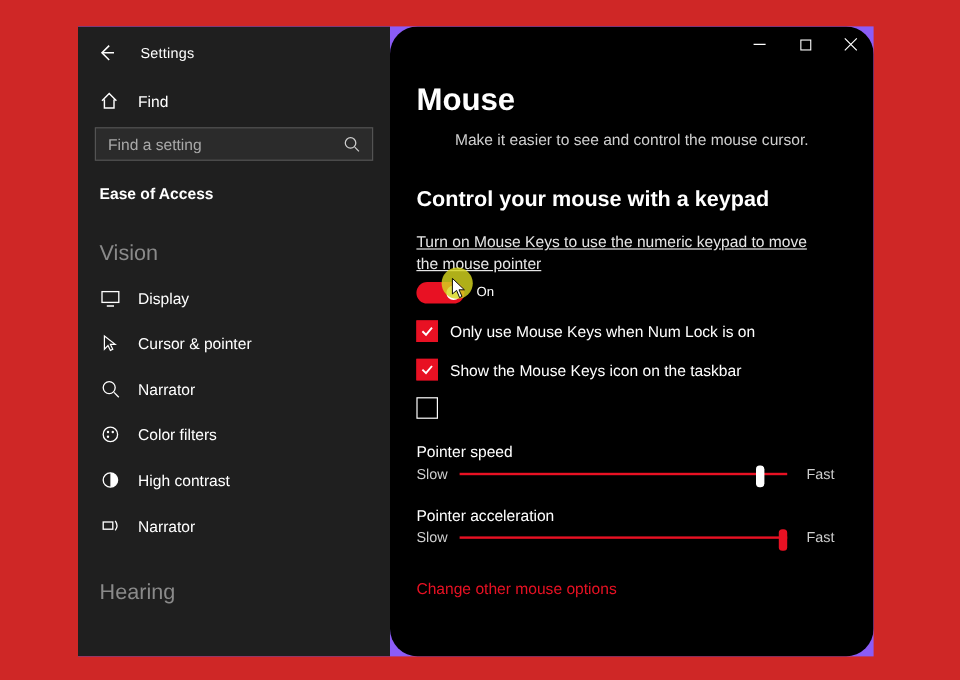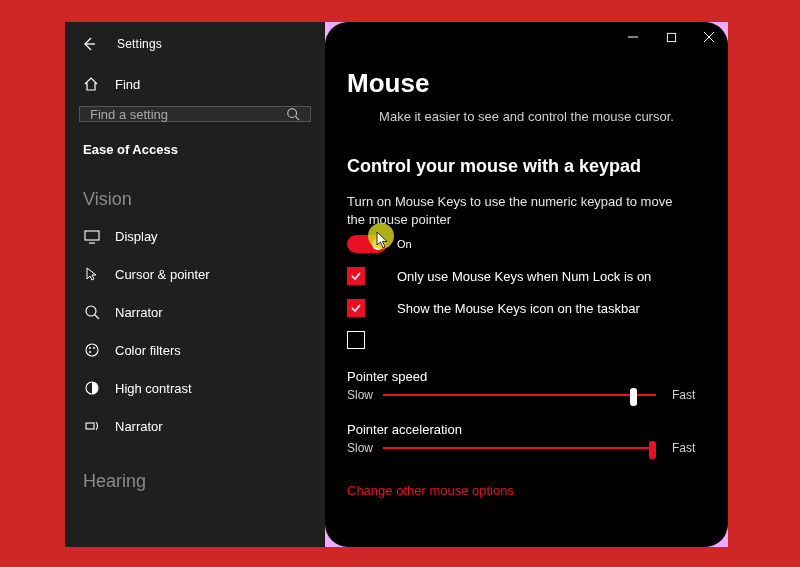--- a/index.html
+++ b/index.html
@@ -1,65 +1,65 @@
 <!DOCTYPE html>
 <html><head>
 <meta charset="utf-8">
 <style>
 * { margin: 0; padding: 0; box-sizing: border-box; font-family: "Segoe UI", Arial, sans-serif; }
 body { background: #cf2726; width: 800px; height: 567px; overflow: hidden; position: relative; }
 .window {
   position: absolute; left: 65px; top: 22px; width: 663px; height: 525px;
-  background: #f0abfc; color: #fff; display: flex; overflow: hidden;
+  background: #8b5cf6; color: #fff; display: flex; overflow: hidden;
 }
 .sidebar { width: 260px; background: #1f1f1f; padding: 0; position: relative; }
 .titlebar-left { display: flex; align-items: center; padding: 12px 14px 8px 14px; }
 .back { width: 20px; height: 20px; display: flex; align-items: center; justify-content: center; cursor: pointer; }
 .app-title { font-size: 12px; margin-left: 18px; font-weight: 400; letter-spacing: 0.2px; }
 .home-row { display: flex; align-items: center; padding: 14px 18px 8px 18px; cursor: pointer; }
 .home-row .icon { width: 18px; display: flex; align-items: center; }
 .home-row span.label { font-size: 13px; margin-left: 14px; }
 .search-wrap { padding: 6px 14px 12px 14px; }
 .search {
-  width: 100%; height: 16px; background: #2b2b2b; border: 1px solid #535353;
+  width: 100%; height: 28px; background: #2b2b2b; border: 1px solid #535353;
   display: flex; align-items: center; padding: 0 10px;
 }
 .search input {
   flex: 1; background: transparent; border: none; outline: none; color: #cfcfcf;
   font-size: 13px;
 }
 .search input::placeholder { color: #a9a9a9; }
 .section-header { font-size: 13px; font-weight: 600; padding: 8px 18px 6px 18px; }
 .group-label { font-size: 18px; color: #8a8a8a; padding: 26px 18px 8px 18px; }
 .nav-item { display: flex; align-items: center; padding: 11px 18px; cursor: pointer; }
 .nav-item .icon { width: 18px; display: flex; align-items: center; justify-content: center; }
 .nav-item span.label { font-size: 13px; margin-left: 14px; }
 .content { flex: 1; background: #000; position: relative; padding: 0 22px 0 22px; overflow: hidden; border-radius: 23px; }
 .win-controls { position: absolute; top: 0; right: 0; display: flex; }
 .win-btn { width: 38px; height: 30px; display: flex; align-items: center; justify-content: center; cursor: pointer; }
 .page-title { font-size: 26px; font-weight: 600; padding-top: 46px; }
 .sub { font-size: 13px; color: #cfcfcf; padding-top: 10px; text-align: center; }
 .section-title { font-size: 18px; font-weight: 600; padding-top: 32px; }
-.desc { font-size: 13px; color: #e6e6e6; padding-top: 16px; line-height: 1.35; max-width: 330px; }
+.desc { font-size: 13px; color: #e6e6e6; padding-top: 16px; line-height: 1.35; max-width: 330px; text-decoration: underline; }
 .toggle-row { display: flex; align-items: center; padding-top: 7px; position: relative; }
 .toggle {
   width: 40px; height: 18px; border-radius: 10px; background: #e81123;
   position: relative; cursor: pointer;
 }
 .toggle .knob {
   position: absolute; right: 3px; top: 3px; width: 12px; height: 12px; border-radius: 50%;
   background: #fff;
 }
 .toggle-label { font-size: 11px; margin-left: 10px; }
 .cursor-highlight {
   position: absolute; width: 26px; height: 26px; border-radius: 50%;
   background: rgba(214, 214, 30, 0.82); left: 21px; top: -5px; pointer-events: none;
 }
 .cursor-arrow { position: absolute; left: 29px; top: 3px; pointer-events: none; }
-.check-row { display: flex; align-items: center; padding-top: 14px; gap: 22px; }
+.check-row { display: flex; align-items: center; padding-top: 14px; }
 .checkbox {
   width: 18px; height: 18px; border: 1.5px solid #fff; display: flex;
   align-items: center; justify-content: center; cursor: pointer;
 }
 .checkbox.checked { background: #e81123; border-color: #e81123; }
 .check-label { font-size: 13px; margin-left: 10px; }
 .slider-block { padding-top: 20px; }
 .slider-label { font-size: 13px; }
 .slider-row { display: flex; align-items: center; padding-top: 4px; }
 .slider-end { font-size: 12px; color: #cfcfcf; width: 34px; }

